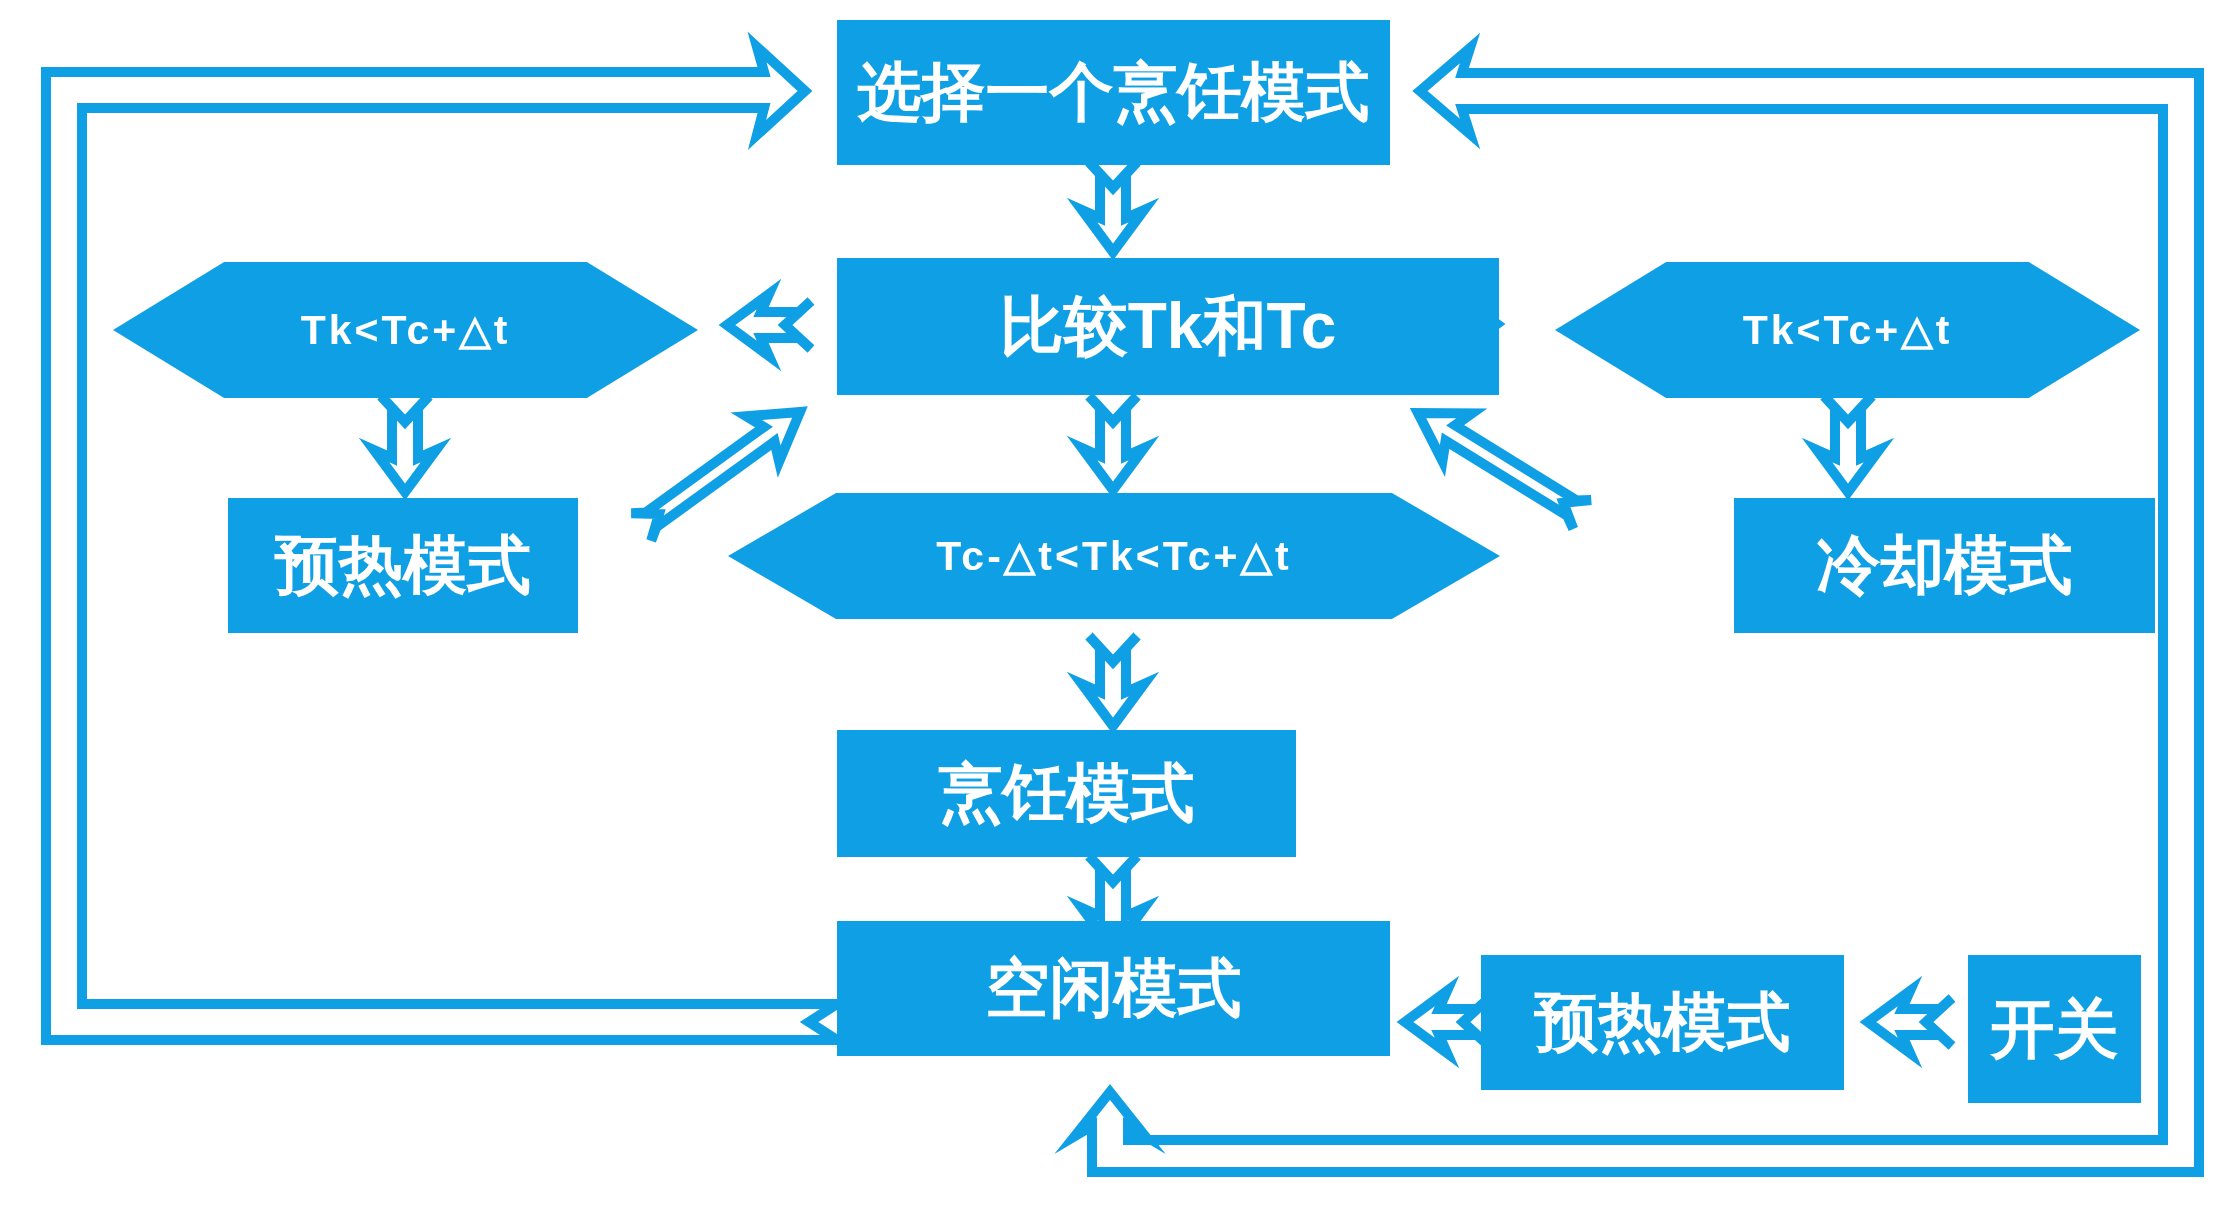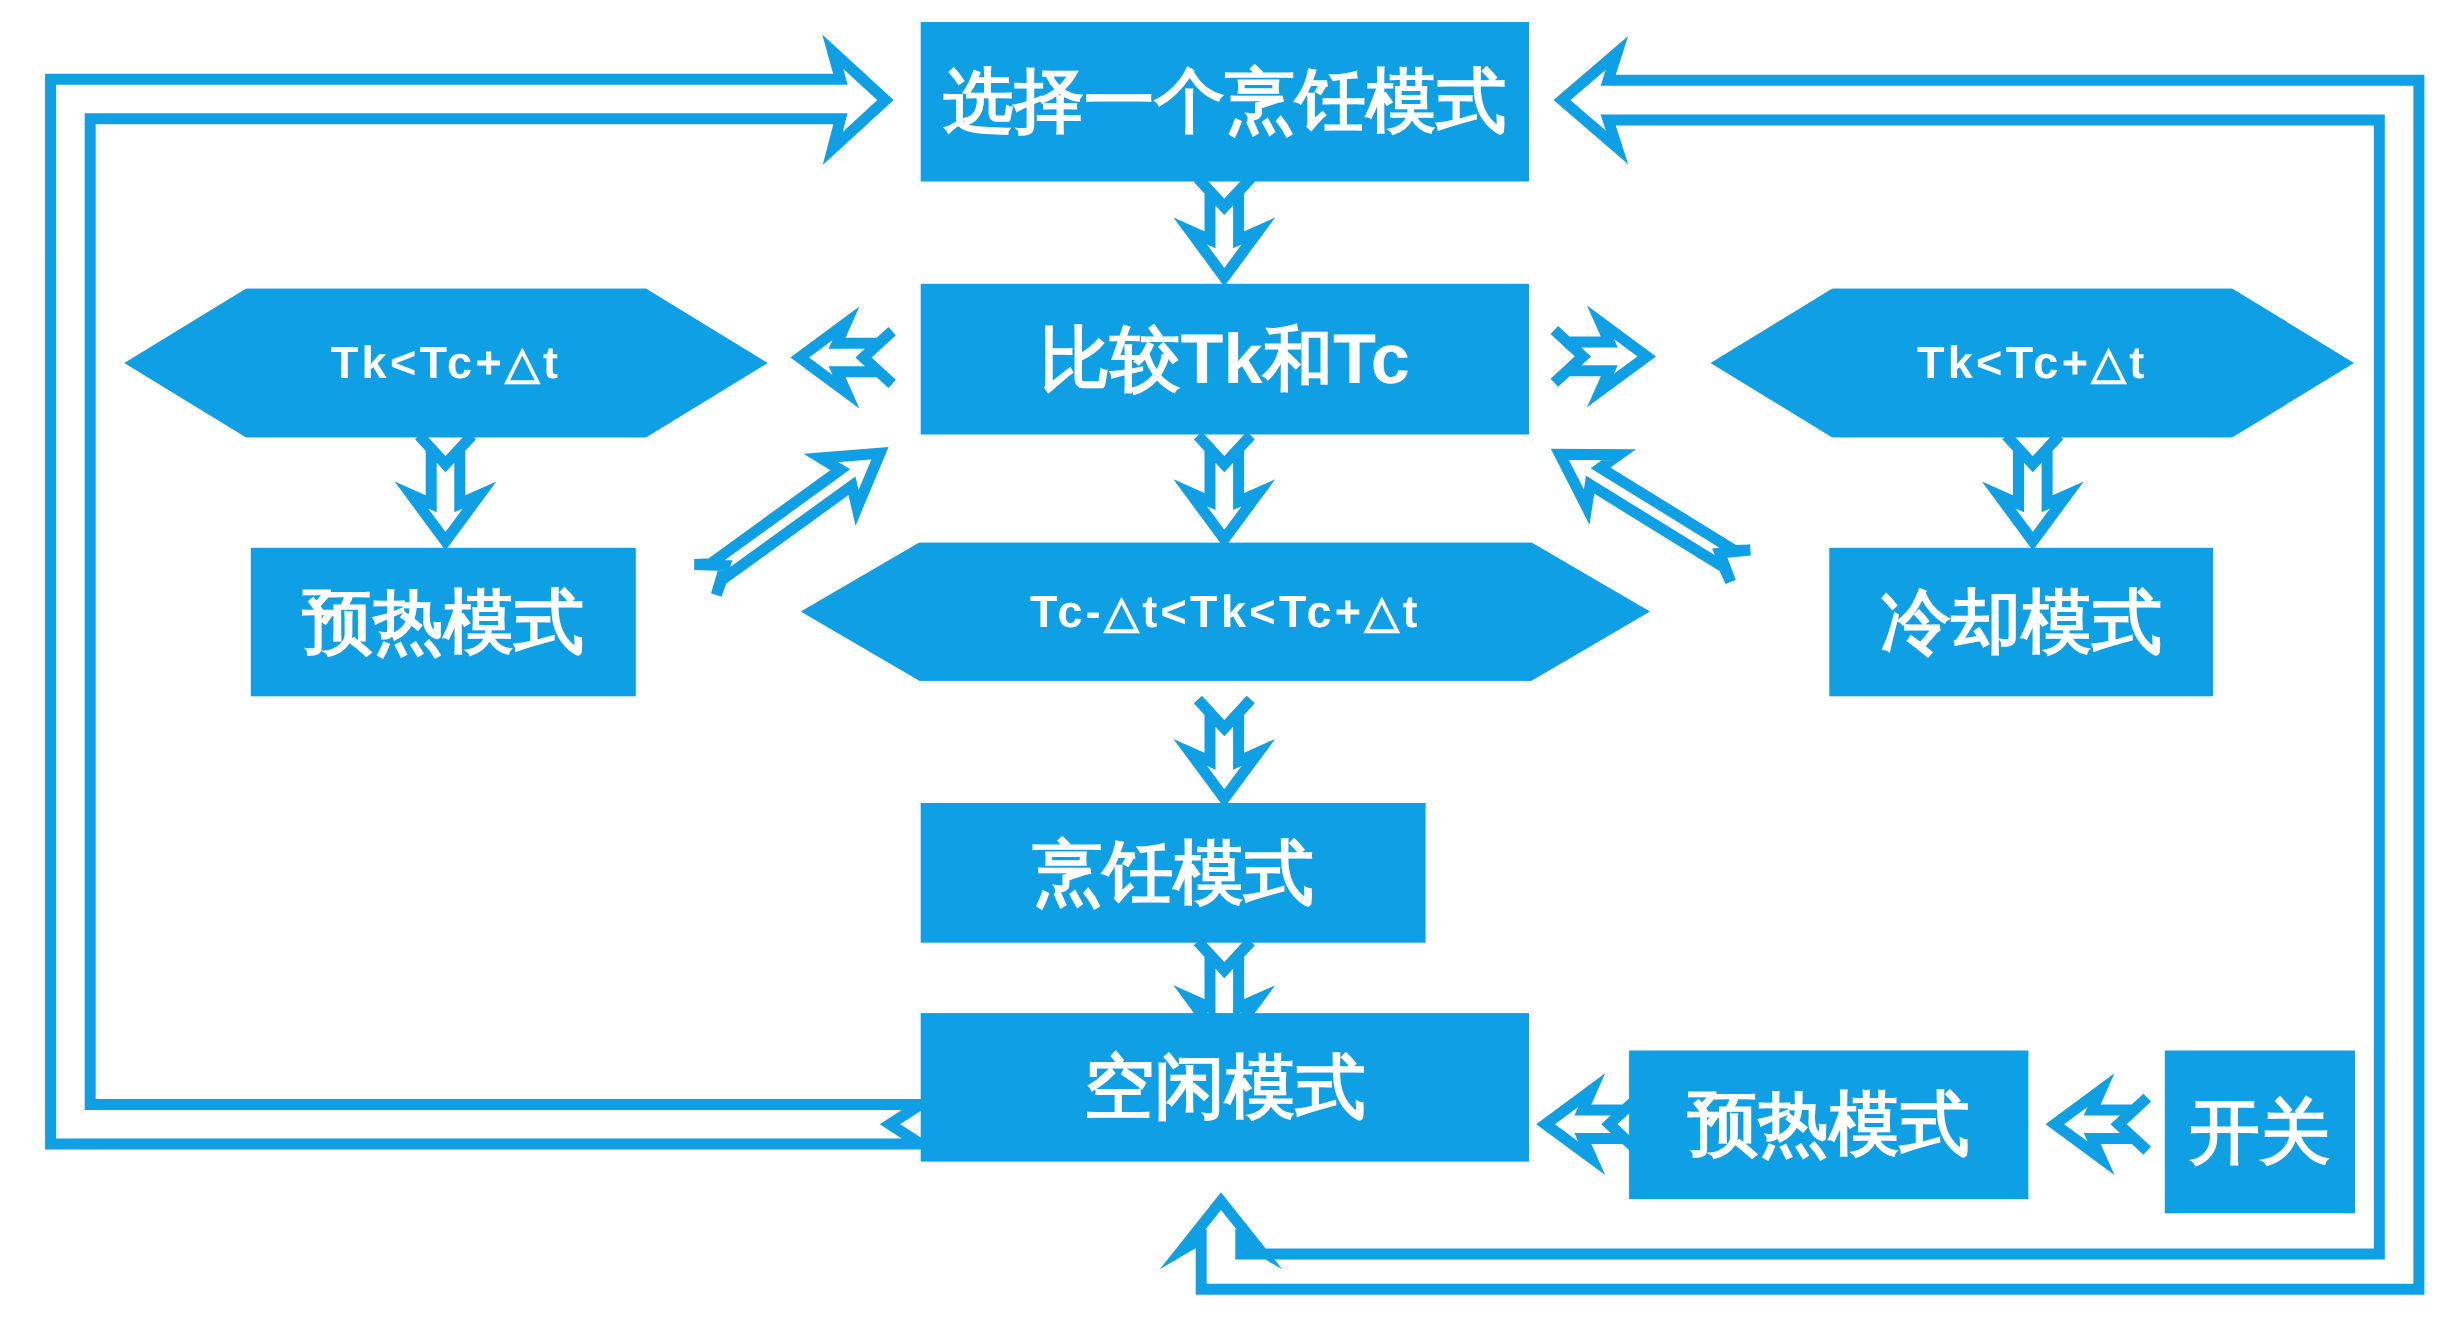--- a/index.html
+++ b/index.html
@@ -50,41 +50,41 @@
     </g>
     <g transform="translate(1418,413) rotate(-148.3)">
       <path d="M 0 0 L -46 -28 L -38 -9 L -181 -9 L -193 -17 L -171 0 L -193 17 L -181 9 L -38 9 L -46 28 Z"></path>
     </g>
   </svg>
 
   <div class="node" style="left:837px;top:20px;width:553px;height:145px">
     <span>选择一个烹饪模式</span>
   </div>
 
-  <div class="node" style="left:837px;top:258px;width:553px;height:137px">
+  <div class="node" style="left:837px;top:258px;width:662px;height:137px">
     <span>比较Tk和Tc</span>
   </div>
 
   <div class="node hex hex-l" style="left:113px;top:262px;width:585px;height:136px">
     <span>Tk&lt;Tc+△t</span>
   </div>
 
   <div class="node hex hex-l" style="left:1555px;top:262px;width:585px;height:136px">
     <span>Tk&lt;Tc+△t</span>
   </div>
 
   <div class="node" style="left:228px;top:498px;width:350px;height:135px">
     <span>预热模式</span>
   </div>
 
   <div class="node hex hex-c" style="left:728px;top:493px;width:772px;height:126px">
     <span>Tc-△t&lt;Tk&lt;Tc+△t</span>
   </div>
 
-  <div class="node" style="left:1663px;top:498px;width:349px;height:135px">
+  <div class="node" style="left:1734px;top:498px;width:421px;height:135px">
     <span>冷却模式</span>
   </div>
 
   <div class="node" style="left:837px;top:730px;width:459px;height:127px">
     <span>烹饪模式</span>
   </div>
 
   <div class="node" style="left:837px;top:921px;width:553px;height:135px">
     <span>空闲模式</span>
   </div>

